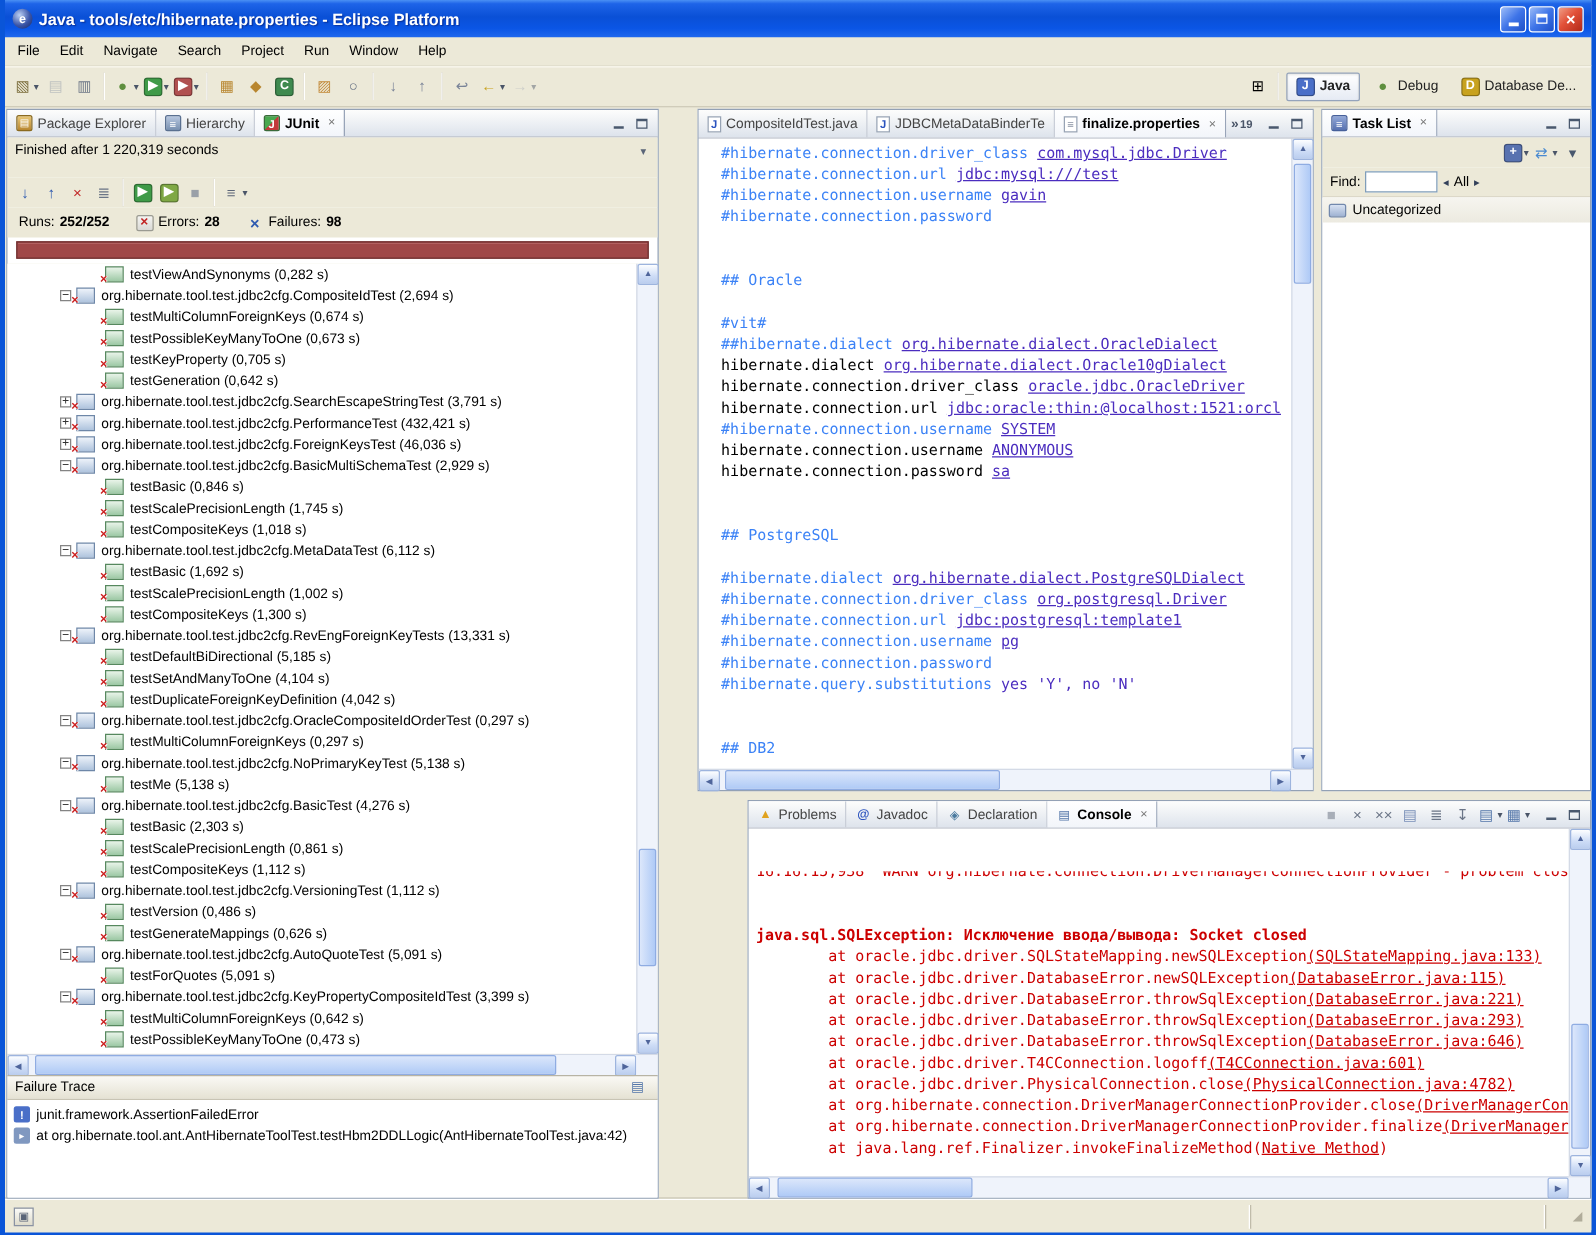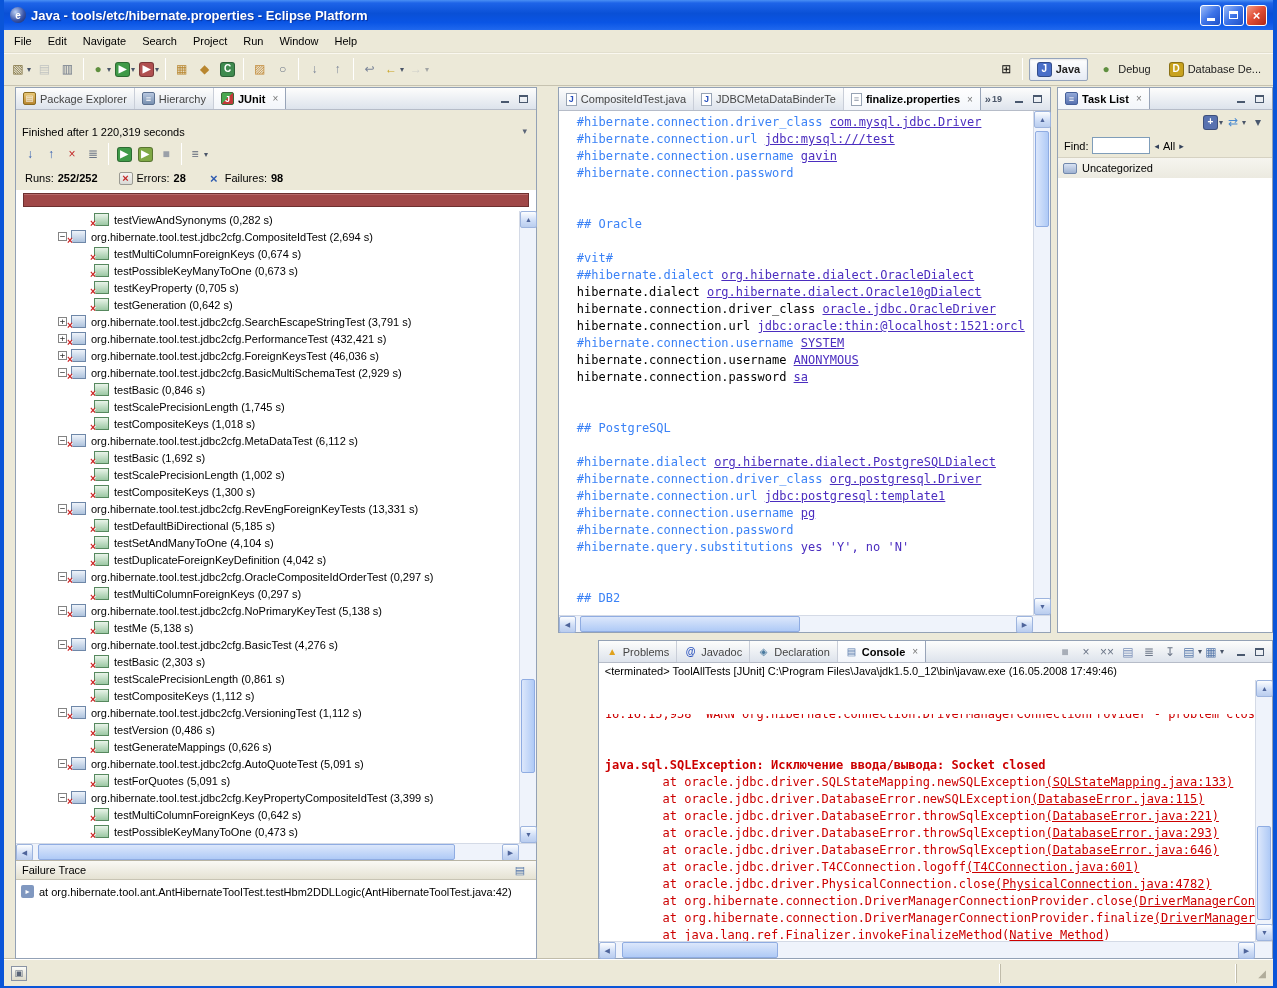--- a/index.html
+++ b/index.html
@@ -36,42 +36,42 @@
   .g-ico.badge{width:15px;height:15px;color:#fff;border-radius:3px;font-size:10px;font-weight:bold;border:1px solid rgba(0,0,0,.3);}
   .dd{font-size:8px;color:#4A5568;margin-left:1px;}
   .tb-sep{width:1px;height:22px;background:#B8B4A2;border-right:1px solid #FFFFFF;margin:0 4px;flex:none;}
   .persp-bar{margin-left:auto;display:flex;align-items:center;}
   .persp{display:inline-flex;align-items:center;gap:4px;padding:3px 7px;margin-left:2px;border-radius:2px;color:#222;border:1px solid transparent;}
   .persp.active{background:linear-gradient(180deg,#FFFFFF,#E6EBF4);border:1px solid #95A4BC;box-shadow:inset 0 1px 2px rgba(0,0,0,.10);font-weight:bold;}
 
   
   .workbench{height:873px;display:flex;padding:1px 0 0 1px;background:#ECE9D8;}
   .panel{background:#FFF;border:1px solid #93A1B5;display:flex;flex-direction:column;min-width:0;min-height:0;}
-  .left-panel{width:522px;flex:none;margin-right:7px;margin-left:10px;}
+  .left-panel{width:522px;flex:none;margin-right:7px;}
   .right-col{flex:1;display:flex;flex-direction:column;min-width:0;align-items:flex-end;}
   .top-row{height:546px;display:flex;flex:none;}
   .editor-panel{flex:1;min-width:0;margin-right:6px;}
   .task-panel{width:216px;flex:none;}
   .console-panel{flex:1;margin-top:7px;min-height:0;}
 
   
   .viewtabs{height:22px;flex:none;background:linear-gradient(180deg,#FDFDFC,#DDE3EC);border-bottom:1px solid #B6BCC8;display:flex;align-items:stretch;}
   .tabs-wrap{display:flex;align-items:stretch;min-width:0;overflow:hidden;}
   .vtab{display:flex;align-items:center;gap:4px;padding:0 7px;border-right:1px solid #C9CED8;color:#444;white-space:nowrap;}
   .vtab.active{background:linear-gradient(180deg,#FFFFFF,#F2F5FA);color:#000;font-weight:bold;border-right:1px solid #98A4B8;}
   .tab-close{font-size:10px;color:#777;margin-left:3px;font-weight:normal;}
   .tabbar-spacer{flex:1;}
   .minmax{display:flex;align-items:center;gap:4px;padding:0 5px;flex:none;}
   .mm-btn{width:15px;height:13px;display:flex;align-items:center;justify-content:center;}
   .mm-min{width:8px;height:2px;background:#49586E;margin-top:6px;}
   .mm-max{width:9px;height:8px;border:1px solid #49586E;border-top:2px solid #49586E;}
   .tab-ico{width:13px;height:13px;display:inline-flex;align-items:center;justify-content:center;border-radius:2px;flex:none;font-weight:normal;}
 
   
-  .junit-status{height:19px;flex:none;display:flex;align-items:flex-start;padding:16px 6px;background:#ECE9D8;color:#000;}
+  .junit-status{height:19px;flex:none;display:flex;align-items:flex-end;padding:16px 6px;background:#ECE9D8;color:#000;}
   .vmenu{color:#5A6578;font-size:9px;padding:0 3px;}
   .junit-toolbar{height:24px;flex:none;display:flex;align-items:center;gap:1px;padding:0 4px;background:#ECE9D8;}
   .jt-btn{height:20px;min-width:20px;display:inline-flex;align-items:center;justify-content:center;border-radius:2px;}
   .junit-counters{height:24px;flex:none;display:flex;align-items:center;gap:7px;padding:0 9px;background:#ECE9D8;}
   .cnt{display:inline-flex;align-items:center;gap:4px;margin-right:14px;}
   .cnt b{font-weight:bold;}
   [data-name="errors-icon"]{width:14px;height:13px;background:linear-gradient(180deg,#F4F4F2,#DADAD6);border:1px solid #9A9A92;border-radius:2px;display:inline-flex;align-items:center;justify-content:center;}
   [data-name="errors-icon"]::before{content:"×";color:#C22626;font-weight:bold;font-size:11px;line-height:1;}
   [data-name="failures-icon"]{width:14px;height:13px;display:inline-flex;align-items:center;justify-content:center;}
   [data-name="failures-icon"]::before{content:"×";color:#2F5BB0;font-weight:bold;font-size:13px;line-height:1;}
@@ -625,20 +625,24 @@
       </div>
       <div class="trace-header" data-name="failure-trace-header">
         <span data-name="failure-trace-title">Failure Trace</span>
         <span class="spacer"></span>
         <span class="jt-btn" data-name="show-trace-in-console-button">
             <span class="g-ico" data-name="show-trace-in-console-icon"></span>
           </span>
       </div>
       <div id="trace-body" class="trace-body" data-name="failure-trace-list">
           <div class="trace-line" data-name="failure-trace-item">
+            <span class="trace-ico" data-name="exception-icon"></span>
+            <span class="trace-text">junit.framework.AssertionFailedError</span>
+          </div>
+          <div class="trace-line" data-name="failure-trace-item">
             <span class="trace-ico" data-name="stack-frame-icon"></span>
             <span class="trace-text">at org.hibernate.tool.ant.AntHibernateToolTest.testHbm2DDLLogic(AntHibernateToolTest.java:42)</span>
           </div>
         </div>
     </div>
 
     <div class="right-col">
       <div class="top-row">
 
         <div class="panel editor-panel" data-name="editor-area">
@@ -790,21 +794,20 @@
             </span>
           <span class="minmax">
             <span class="mm-btn" data-name="minimize-view-button">
                 <span class="mm-min" data-name="minimize-view-icon"></span>
               </span>
             <span class="mm-btn" data-name="maximize-view-button">
                 <span class="mm-max" data-name="maximize-view-icon"></span>
               </span>
           </span>
         </div>
-        <div class="con-header" data-name="console-process-label">&lt;terminated&gt; ToolAllTests [JUnit] C:\Program Files\Java\jdk1.5.0_12\bin\javaw.exe (16.05.2008 17:49:46)</div>
         <div class="con-wrap">
           <div class="con-content" data-name="console-output">
             <div class="con-clip" data-name="console-clipped-line"><span>16:16:15,938  WARN org.hibernate.connection.DriverManagerConnectionProvider - problem clos</span></div>
             <div id="console-lines"><div class="con-line"><span class="cseg b">java.sql.SQLException: Исключение ввода/вывода: Socket closed</span></div><div class="con-line"><span class="cseg">        at oracle.jdbc.driver.SQLStateMapping.newSQLException</span><span class="cseg u" data-name="stack-trace-link">(SQLStateMapping.java:133)</span></div><div class="con-line"><span class="cseg">        at oracle.jdbc.driver.DatabaseError.newSQLException</span><span class="cseg u" data-name="stack-trace-link">(DatabaseError.java:115)</span></div><div class="con-line"><span class="cseg">        at oracle.jdbc.driver.DatabaseError.throwSqlException</span><span class="cseg u" data-name="stack-trace-link">(DatabaseError.java:221)</span></div><div class="con-line"><span class="cseg">        at oracle.jdbc.driver.DatabaseError.throwSqlException</span><span class="cseg u" data-name="stack-trace-link">(DatabaseError.java:293)</span></div><div class="con-line"><span class="cseg">        at oracle.jdbc.driver.DatabaseError.throwSqlException</span><span class="cseg u" data-name="stack-trace-link">(DatabaseError.java:646)</span></div><div class="con-line"><span class="cseg">        at oracle.jdbc.driver.T4CConnection.logoff</span><span class="cseg u" data-name="stack-trace-link">(T4CConnection.java:601)</span></div><div class="con-line"><span class="cseg">        at oracle.jdbc.driver.PhysicalConnection.close</span><span class="cseg u" data-name="stack-trace-link">(PhysicalConnection.java:4782)</span></div><div class="con-line"><span class="cseg">        at org.hibernate.connection.DriverManagerConnectionProvider.close</span><span class="cseg u" data-name="stack-trace-link">(DriverManagerCon</span></div><div class="con-line"><span class="cseg">        at org.hibernate.connection.DriverManagerConnectionProvider.finalize</span><span class="cseg u" data-name="stack-trace-link">(DriverManager</span></div><div class="con-line"><span class="cseg">        at java.lang.ref.Finalizer.invokeFinalizeMethod(</span><span class="cseg u" data-name="stack-trace-link">Native Method</span><span class="cseg">)</span></div></div>
           </div>
           <div class="sbv" data-name="console-vertical-scrollbar">
             <span class="sb-btn up" data-name="scroll-up-icon">▲</span>
             <span class="sb-thumb" data-name="scrollbar-thumb" style="top:56%;height:36%;"></span>
             <span class="sb-btn dn" data-name="scroll-down-icon">▼</span>
           </div>

